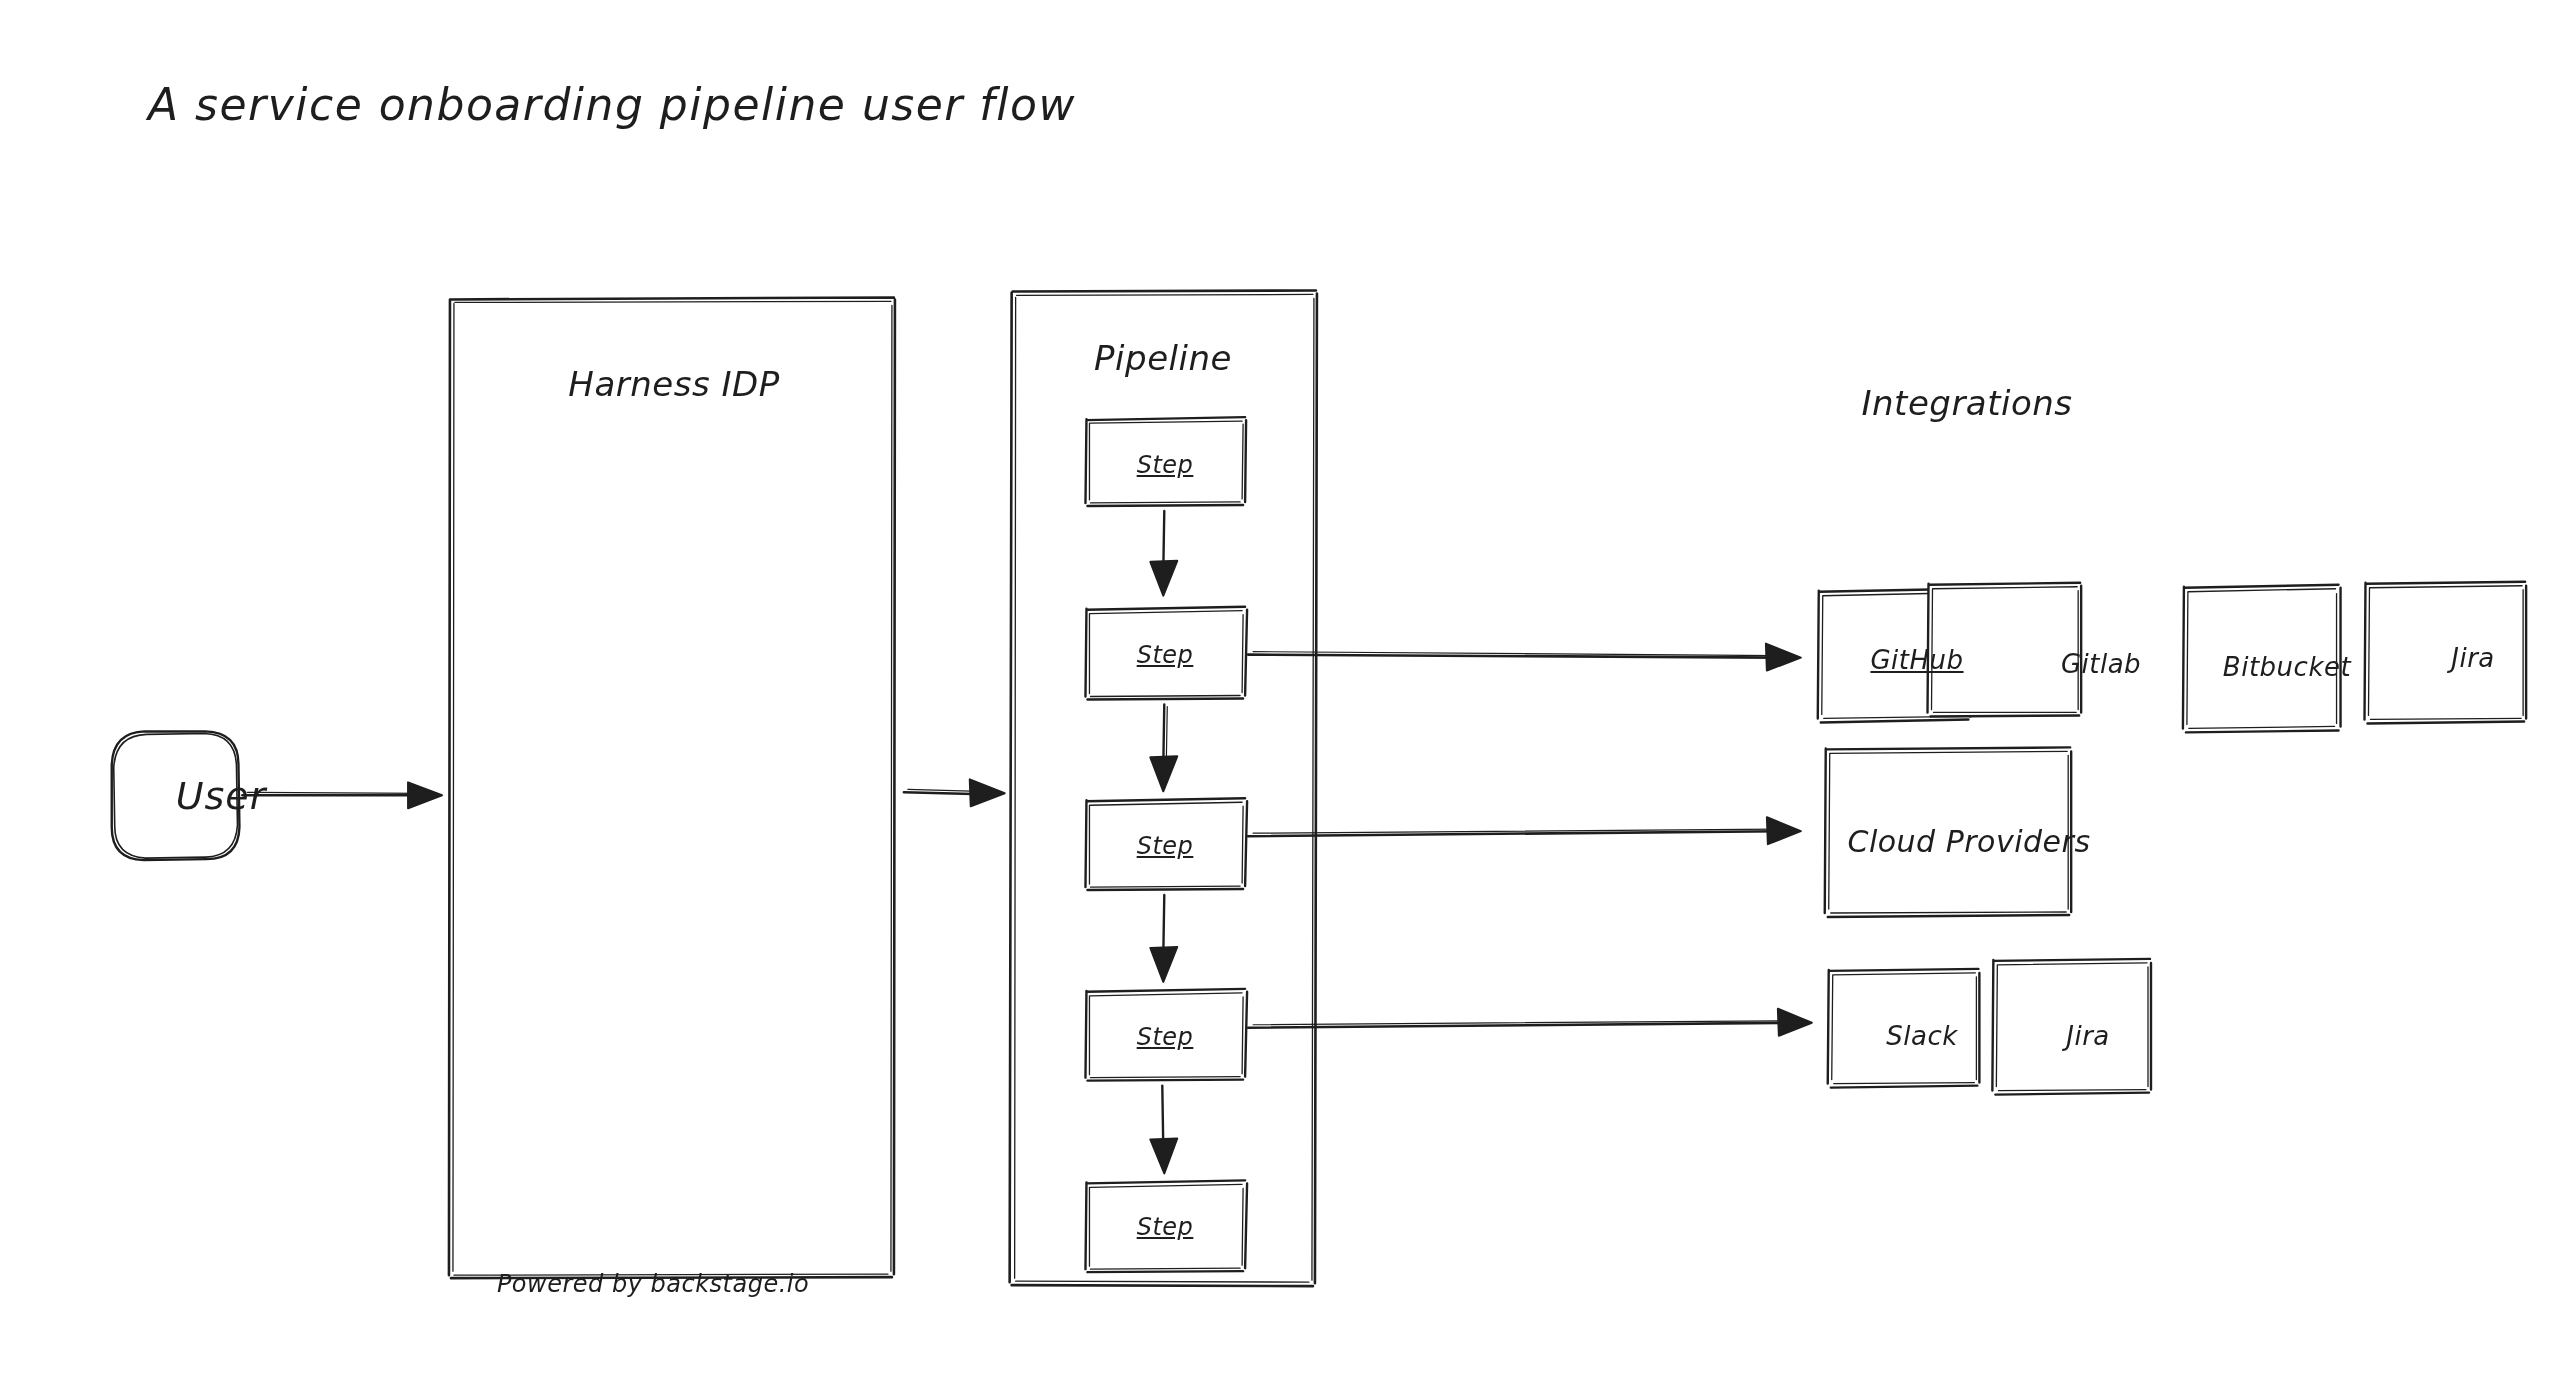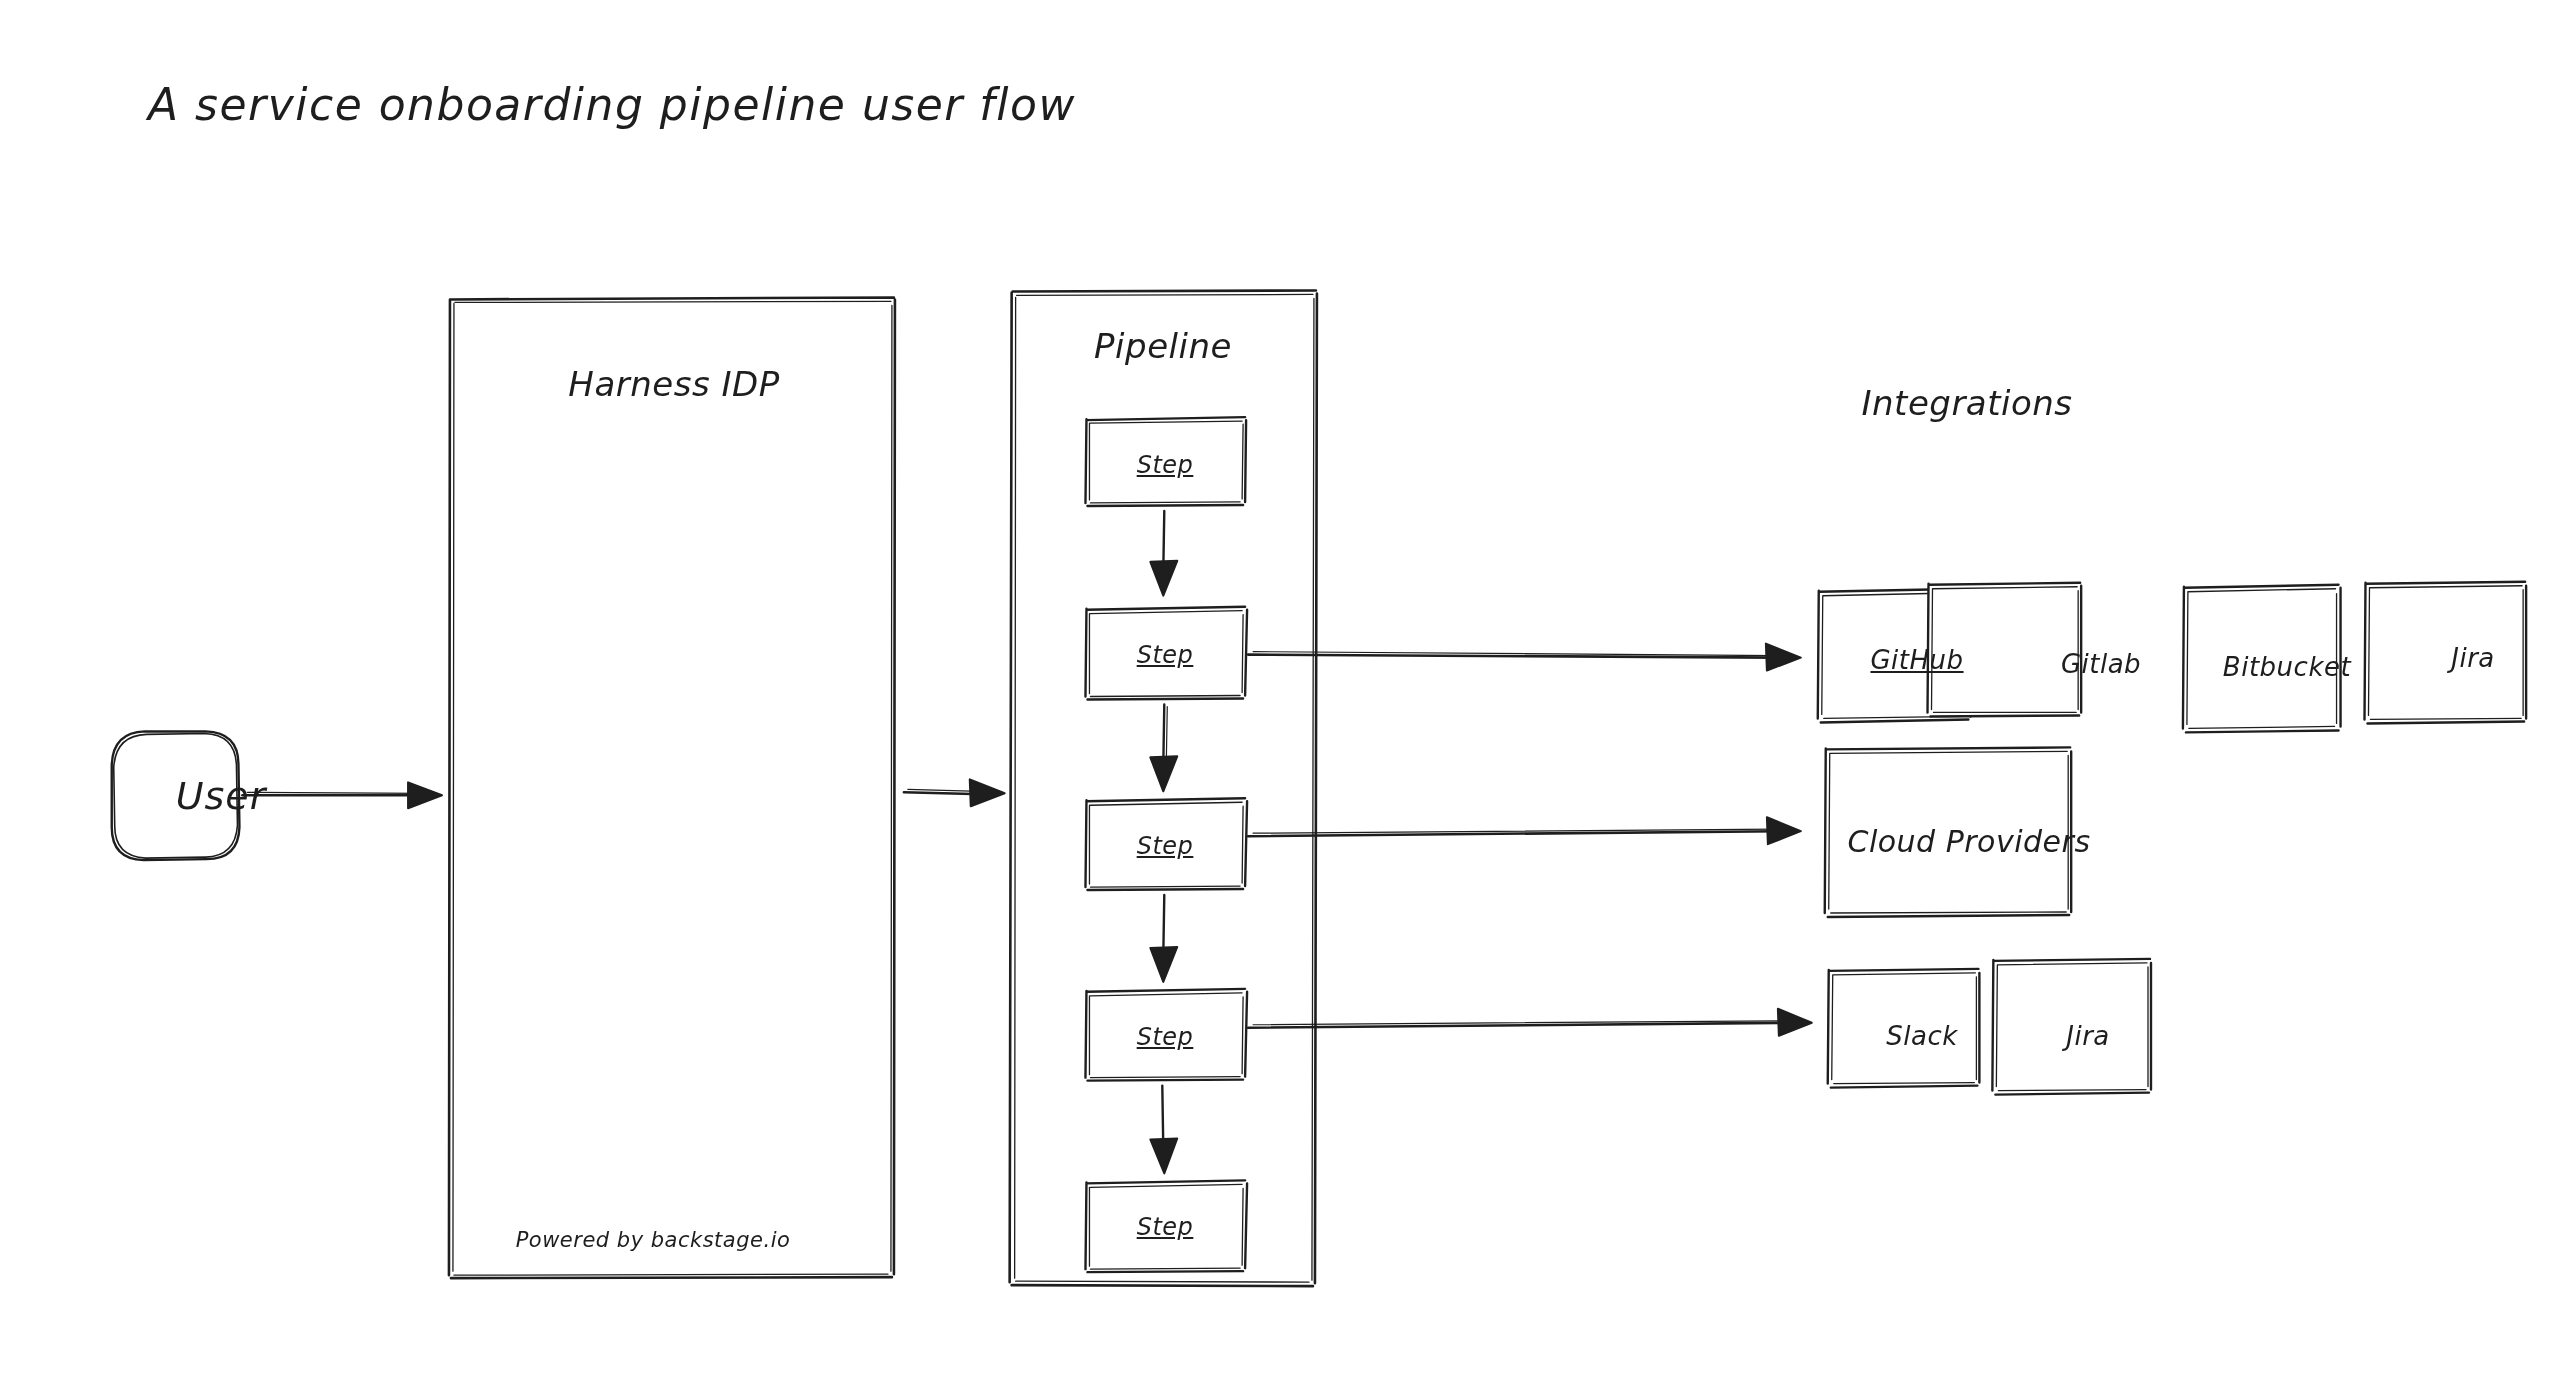--- a/index.html
+++ b/index.html
@@ -65,21 +65,22 @@
     margin-left: 45px;
   }
   .mid-label {
     font-size: 30px;
   }
   .step-label {
     font-size: 24px;
     text-decoration: underline;
   }
   .small-label {
-    font-size: 21px;
+    font-size: 24px;
+    margin-top: 44px;
   }
   .int-label {
     font-size: 26px;
   }
 </style>
 </head>
 <body>
 
 <div id="canvas">
 
@@ -224,21 +225,21 @@
 
   <div class="lbl title-text" style="left:612px; top:104px;">A service onboarding pipeline user flow</div>
 
   <div class="lbl big-label" style="left:176px; top:796px;">User</div>
 
   <div class="lbl group-title" style="left:674px; top:384px;">Harness IDP</div>
 
 
   <div class="lbl small-label" style="left:653px; top:1240px;">Powered by backstage.io</div>
 
-  <div class="lbl group-title" style="left:1163px; top:346px;text-align:center;">Pipeline</div>
+  <div class="lbl group-title" style="left:1163px; top:358px;text-align:center;">Pipeline</div>
 
   <div class="lbl step-label" style="left:1165px; top:465px;">Step</div>
   <div class="lbl step-label" style="left:1165px; top:655px;">Step</div>
   <div class="lbl step-label" style="left:1165px; top:846px;">Step</div>
   <div class="lbl step-label" style="left:1165px; top:1037px;">Step</div>
   <div class="lbl step-label" style="left:1165px; top:1227px;">Step</div>
 
   <div class="lbl group-title" style="left:1967px; top:403px;">Integrations</div>
 
   <div class="lbl int-label" style="left:1917px; top:660px;text-decoration:underline;">GitHub</div>

